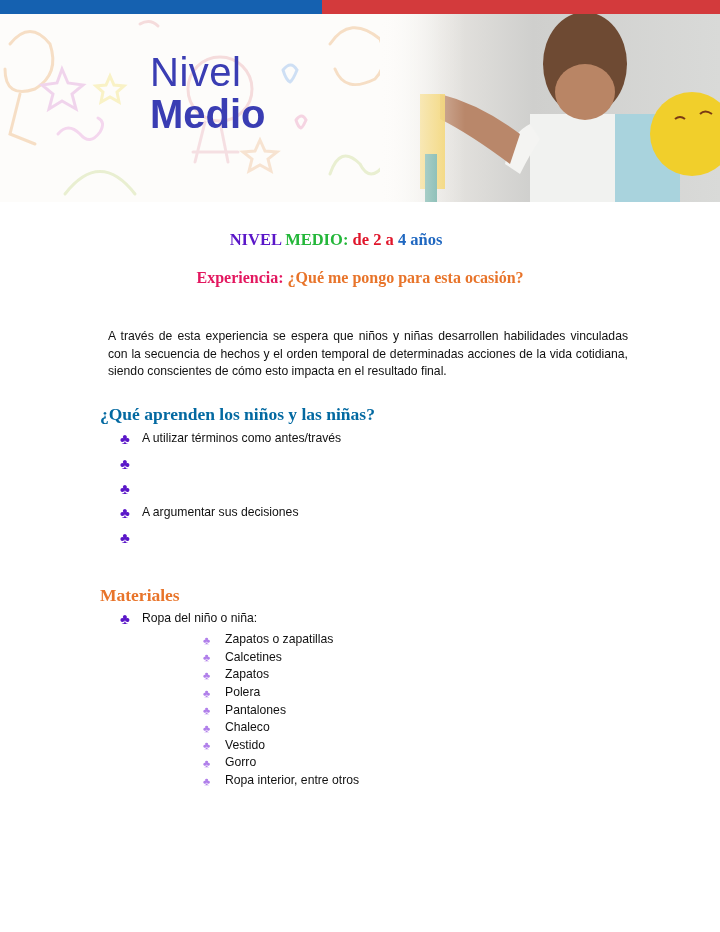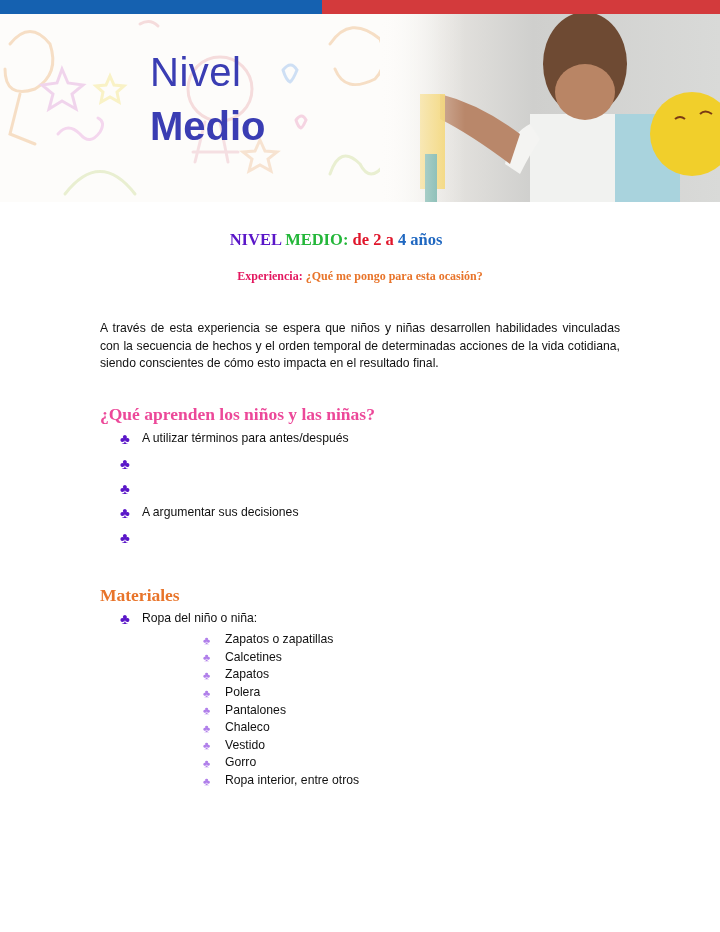--- a/index.html
+++ b/index.html
@@ -13,32 +13,32 @@
 
   .banner { position: absolute; left: 0; top: 14px; width: 720px; height: 188px; overflow: hidden; background: #fdfcfa; }
   .doodles { position: absolute; left: 0; top: 0; width: 440px; height: 188px; }
   .photo {
     position: absolute; left: 380px; top: 0; width: 340px; height: 188px;
     background: linear-gradient(90deg, rgba(253,252,250,1) 0%, rgba(228,226,222,0.9) 18%, #cfcfcd 45%, #d9dad8 100%);
   }
   .photo svg { position: absolute; left: 0; top: 0; }
   .logo { position: absolute; left: 150px; top: 38px; color: #3a3db3; line-height: 1; }
   .logo .l1 { font-size: 40px; font-weight: normal; letter-spacing: 0.5px; display: block; }
-  .logo .l2 { font-size: 40px; font-weight: bold; display: block; margin-top: 14px; }
+  .logo .l2 { font-size: 40px; font-weight: bold; display: block; margin-top: 2px; }
 
   .serif { font-family: "Liberation Serif", "DejaVu Serif", serif; font-weight: bold; }
   .level-title { position: absolute; top: 230px; left: 0; width: 672px; text-align: center; font-size: 16.5px; }
-  .exp-title { position: absolute; top: 269px; left: 0; width: 720px; text-align: center; font-size: 12px; }
+  .exp-title { position: absolute; top: 269px; left: 0; width: 720px; text-align: center; font-size: 16px; }
 
   .intro {
     position: absolute; left: 100px; top: 320px; width: 520px; font-size: 12.2px; line-height: 17.6px;
     text-align: justify; color: #111;
   }
   .h2 { position: absolute; left: 100px; font-size: 17.5px; }
-  .h2.learn { top: 404px; color: #ec4899; text-align: right; }
+  .h2.learn { top: 404px; color: #0369a1; text-align: right; }
   .h2.mat { top: 585px; color: #e8742a; }
 
   ul.bullets { list-style: none; margin: 0; padding: 0; position: absolute; }
   ul.learn-list { left: 120px; top: 431px; }
   ul.learn-list li { height: 24.8px; font-size: 12.2px; display: flex; align-items: flex-start; }
   .club { color: #5a16c8; font-size: 15px; width: 22px; line-height: 15px; display: inline-block; }
   .club.light { color: #b07fea; font-size: 11px; width: 22px; line-height: 14px; }
   ul.mat-top { left: 120px; top: 611px; }
   ul.mat-top li { font-size: 12.2px; display: flex; align-items: flex-start; }
   ul.mat-sub { left: 203px; top: 631px; }
@@ -107,28 +107,28 @@
   <span style="color:#e0152a">a</span>
   <span style="color:#1f67c0">4</span>
   <span style="color:#1f67c0">años</span>
 </div>
 
 <div class="exp-title serif">
   <span style="color:#e3175f">Experiencia:</span>
   <span style="color:#e8742a">¿Qué me pongo para esta ocasión?</span>
 </div>
 
-<p class="intro" style="margin:0">A través de esta experiencia se espera que niños y niñas desarrollen habilidades vinculadas con la secuencia de hechos y el orden temporal de determinadas acciones de la vida cotidiana, siendo conscientes de cómo esto impacta en el resultado final.</p>
+<p class="intro" style="margin:8px">A través de esta experiencia se espera que niños y niñas desarrollen habilidades vinculadas con la secuencia de hechos y el orden temporal de determinadas acciones de la vida cotidiana, siendo conscientes de cómo esto impacta en el resultado final.</p>
 
 <div class="h2 serif learn">¿Qué aprenden los niños y las niñas?</div>
 
 <ul class="bullets learn-list">
   <li>
       <span class="club">♣</span>
-      <span class="txt">A utilizar términos para antes/después</span>
+      <span class="txt">A utilizar términos como antes/través</span>
     </li>
   <li>
       <span class="club">♣</span>
     </li>
   <li>
       <span class="club">♣</span>
     </li>
   <li>
       <span class="club">♣</span>
       <span class="txt">A argumentar sus decisiones</span>

